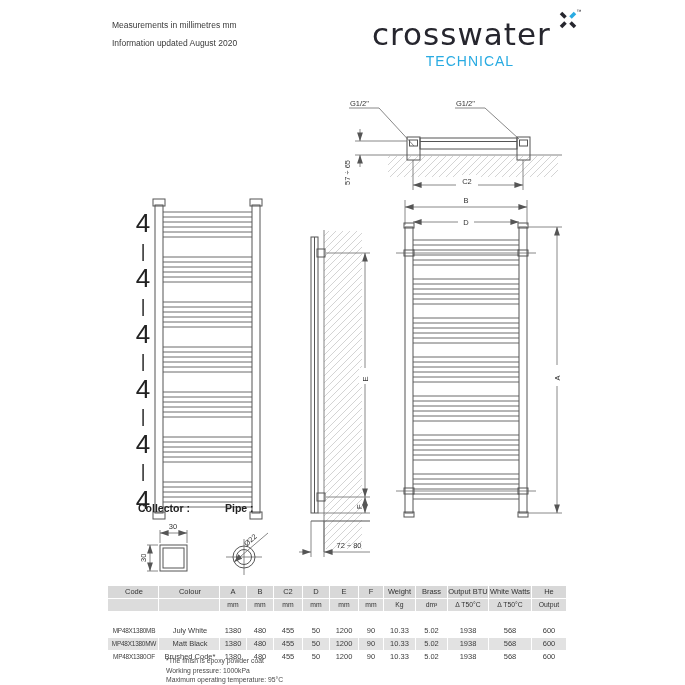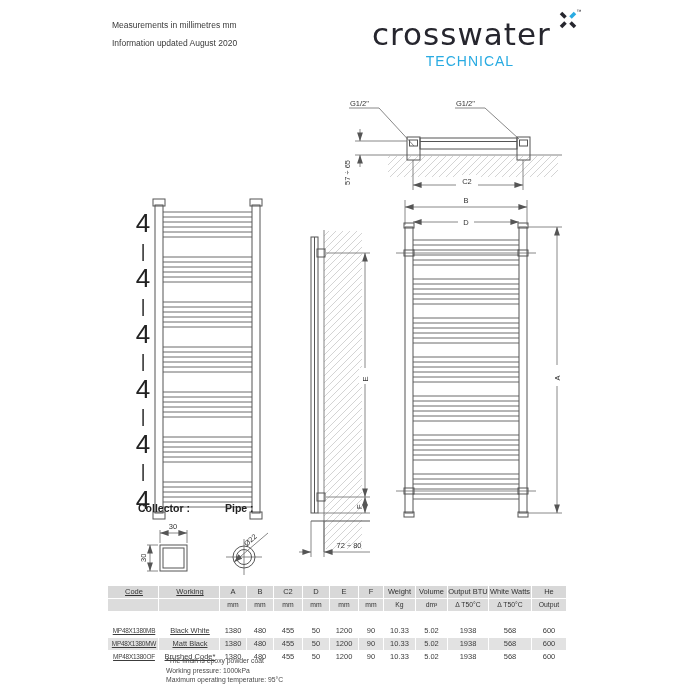--- a/index.html
+++ b/index.html
@@ -28,21 +28,21 @@
   #draw .wallline { stroke:#777; stroke-width:0.9; fill:none; }
   .rungs line { stroke:#5a5a5a; stroke-width:0.9; }
 
   
   .spec { position:absolute; left:108px; top:586px; display:grid;
           grid-template-columns:50px 60px 26px 26px 28px 26px 28px 24px 31px 31px 40px 42px 34px;
           grid-auto-rows:12px; gap:1px; font-size:7.5px; color:#3c3c3c; }
   .spec > div { display:flex; align-items:center; justify-content:center; line-height:1; }
   .th { background:#d8d8d8; color:#333; }
   .tu { background:#dcdcdc; color:#333; font-size:6.8px; }
-  .left { justify-content:flex-start; padding-left:2px;text-decoration:underline; }
+  .left { justify-content:flex-start; padding-left:2px; }
   .code { font-size:6.4px; letter-spacing:-0.2px; }
   .g { background:#e2e2e2; }
   .delta::first-letter { font-size:10.5px; font-weight:bold; }
   .spacer { grid-column:1 / -1; background:#fff; height:8px; }
   .notes { position:absolute; left:166px; top:656px; font-size:6.8px;
            line-height:9.5px; color:#4a4a4a; }
 </style>
 </head>
 <body>
 
@@ -292,29 +292,29 @@
       <line x1="244" y1="539" x2="244" y2="575" class="dim"></line>
       <circle cx="244" cy="557" r="11" class="thin"></circle>
       <circle cx="244" cy="557" r="7.5" class="thin"></circle>
       <line x1="268" y1="533" x2="234" y2="562" class="dim" marker-end="url(#ah)"></line>
       <text transform="translate(252,542) rotate(-41)" font-size="7.5" text-anchor="middle">Ø22</text>
     </g>
   </svg>
 
   <div class="spec">
     <div class="th left">Code</div>
-    <div class="th left">Working</div>
+    <div class="th left">Colour</div>
     <div class="th">A</div>
     <div class="th">B</div>
     <div class="th">C2</div>
     <div class="th">D</div>
     <div class="th">E</div>
     <div class="th">F</div>
     <div class="th">Weight</div>
-    <div class="th">Volume</div>
+    <div class="th">Brass</div>
     <div class="th">Output BTU</div>
     <div class="th">White Watts</div>
     <div class="th">He</div>
 
     <div class="tu"></div>
     <div class="tu"></div>
     <div class="tu">mm</div>
     <div class="tu">mm</div>
     <div class="tu">mm</div>
     <div class="tu">mm</div>
@@ -322,21 +322,21 @@
     <div class="tu">mm</div>
     <div class="tu">Kg</div>
     <div class="tu">dm³</div>
     <div class="tu delta">Δ T50°C</div>
     <div class="tu delta">Δ T50°C</div>
     <div class="tu">Output</div>
 
     <div class="spacer"></div>
 
     <div class="left code">MP48X1380MB</div>
-    <div class="left">Black White</div>
+    <div class="left">July White</div>
     <div>1380</div>
     <div>480</div>
     <div>455</div>
     <div>50</div>
     <div>1200</div>
     <div>90</div>
     <div>10.33</div>
     <div>5.02</div>
     <div>1938</div>
     <div>568</div>

